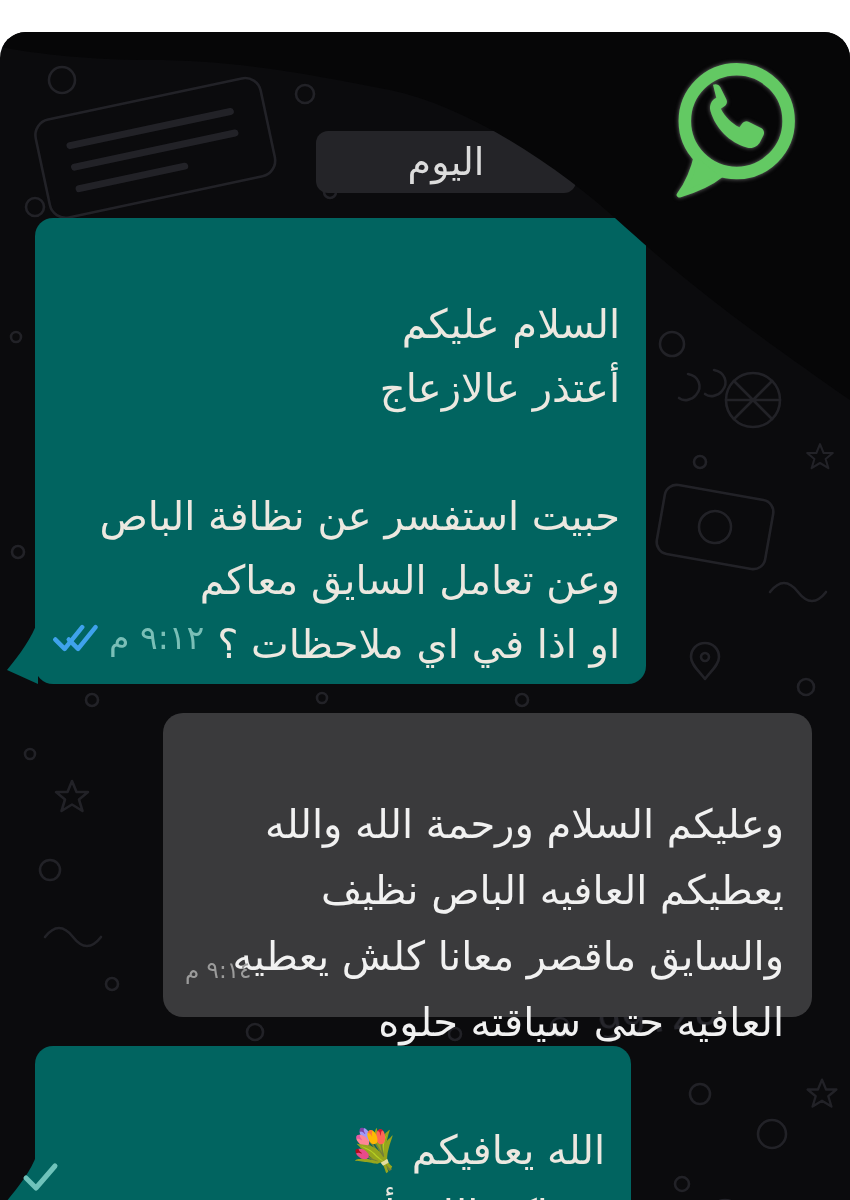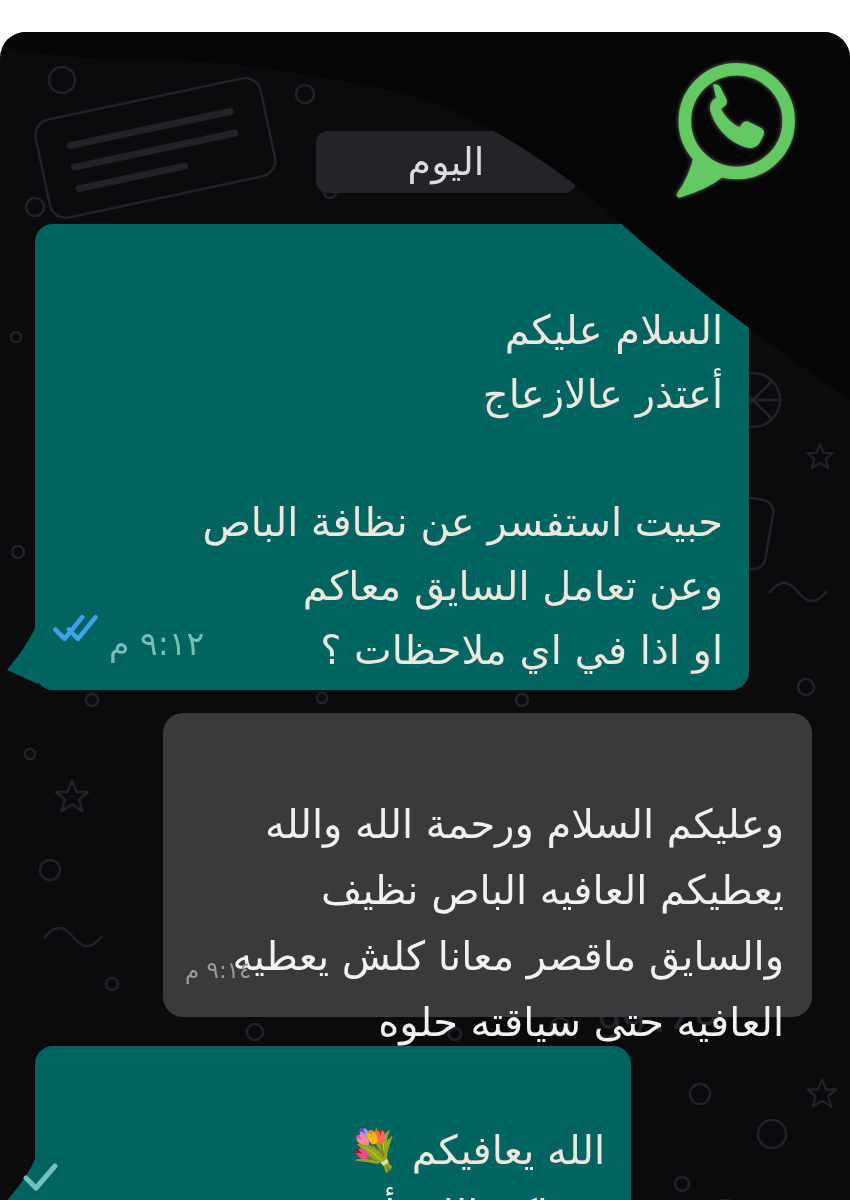--- a/index.html
+++ b/index.html
@@ -14,28 +14,28 @@
     position:absolute;left:316px;top:99px;width:260px;height:62px;z-index:1;
     background:#242428;border-radius:12px;color:#dcdcdc;font-size:38px;
     display:flex;align-items:center;justify-content:center;
   }
   .bubble{
     position:absolute;z-index:1;direction:rtl;text-align:right;
     box-sizing:border-box;white-space:pre-line;
   }
   .out{background:#016460;color:#ece8e0;}
   .in{background:#3a3a3c;color:#f1f1f1;}
-  .b1{left:35px;top:192px;width:714px;height:466px;border-radius:18px;
+  .b1{left:35px;top:186px;width:611px;height:466px;border-radius:18px;
       padding:10px 26px 0 20px;font-size:40px;line-height:64px;}
   .b2{left:163px;top:681px;width:649px;height:304px;border-radius:20px;
       padding:12px 28px 0 20px;font-size:40px;line-height:66px;}
   .b3{left:35px;top:1014px;width:596px;height:174px;border-radius:18px;
       padding:8px 26px 0 20px;font-size:40px;line-height:64px;}
   .tail{position:absolute;z-index:1;}
-  .meta{position:absolute;display:flex;align-items:flex-start;gap:10px;direction:ltr;}
+  .meta{position:absolute;display:flex;align-items:center;gap:10px;direction:ltr;}
   .meta-b1{left:18px;bottom:14px;}
   .meta-b2{left:22px;bottom:14px;}
   .meta-b3{left:-16px;bottom:16px;}
   .time-out{color:#7abfb7;font-size:33px;}
   .time-in{color:#9b9b9b;font-size:23px;}
   .ticks{width:46px;height:33px;}
   .overlay{position:absolute;inset:0;z-index:3;pointer-events:none;}
   .wa-logo{
     position:absolute;left:663px;top:22px;width:142px;height:156px;z-index:4;
     filter:drop-shadow(0 0 2px rgba(150,150,150,0.75));

